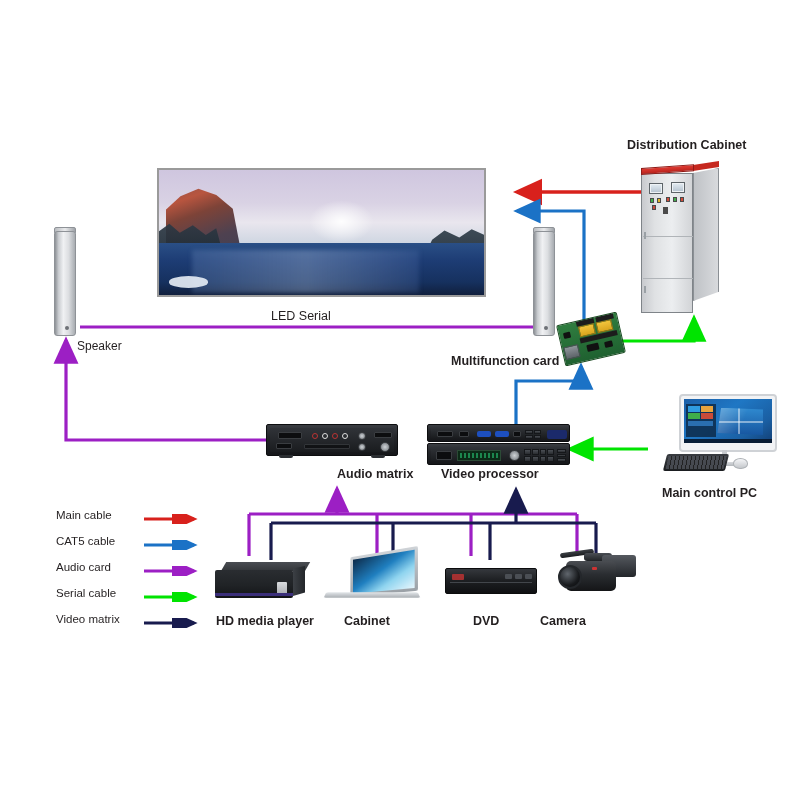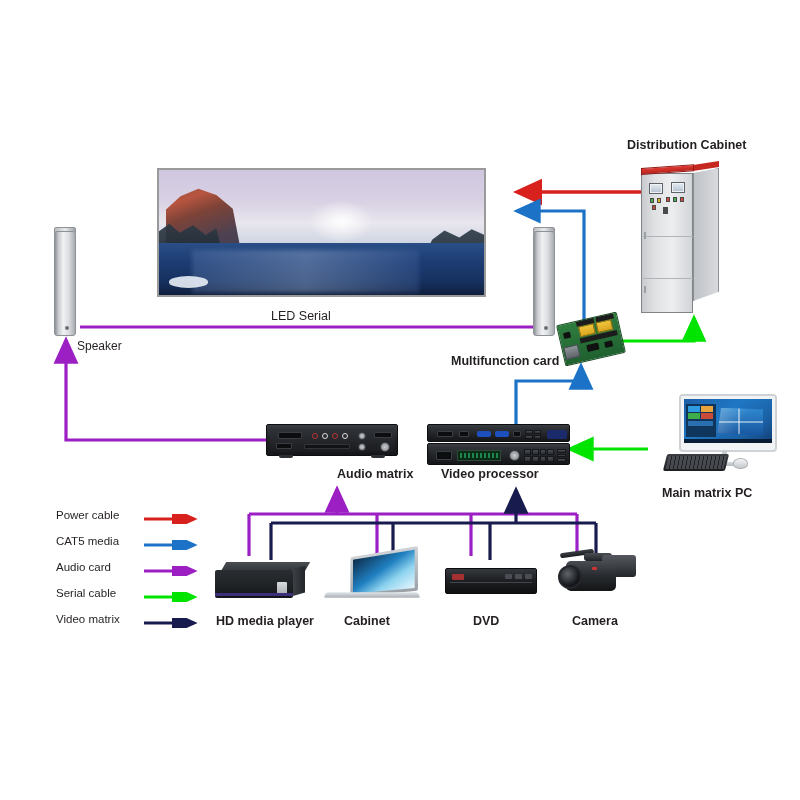--- a/index.html
+++ b/index.html
@@ -385,21 +385,21 @@
         <div class="taskbar"></div>
       </div>
     </div>
     <div class="mon-stand"></div>
     <div class="mon-base"></div>
     <div class="keyboard">
         <i></i>
       </div>
     <div class="mouse"></div>
   </div>
-  <div class="lbl bold" style="left:662px;top:486px;font-size:12.5px;">Main matrix PC</div>
+  <div class="lbl bold" style="left:662px;top:486px;font-size:12.5px;">Main control PC</div>
 
   <div id="hd-media-player">
     <div class="hd-top"></div>
     <div class="hd-side"></div>
     <div class="hd-front">
       <div class="hd-btn"></div>
       <div class="hd-strip"></div>
     </div>
   </div>
   <div class="lbl bold" style="left:216px;top:614px;font-size:12.5px;">HD media player</div>
@@ -424,31 +424,31 @@
   <div class="lbl bold" style="left:473px;top:614px;font-size:12.5px;">DVD</div>
 
   <div id="camera">
     <div class="cam-mic"></div>
     <div class="cam-handle"></div>
     <div class="cam-hood"></div>
     <div class="cam-body"></div>
     <div class="cam-red"></div>
     <div class="cam-lens"></div>
   </div>
-  <div class="lbl bold" style="left:572px;top:614px;font-size:12.5px;">Camera</div>
+  <div class="lbl bold" style="left:540px;top:614px;font-size:12.5px;">Camera</div>
 
   <div id="legend">
     <div class="legend-row">
-      <span class="legend-text">Power cable</span>
+      <span class="legend-text">Main cable</span>
       <svg class="legend-arrow" viewBox="0 0 60 10">
         <path d="M0,5 L50,5" stroke="#d8211c" stroke-width="3" marker-end="url(#ah-power)"></path>
       </svg>
     </div>
     <div class="legend-row">
-      <span class="legend-text">CAT5 media</span>
+      <span class="legend-text">CAT5 cable</span>
       <svg class="legend-arrow" viewBox="0 0 60 10">
         <path d="M0,5 L50,5" stroke="#1b72c6" stroke-width="3" marker-end="url(#ah-cat5)"></path>
       </svg>
     </div>
     <div class="legend-row">
       <span class="legend-text">Audio card</span>
       <svg class="legend-arrow" viewBox="0 0 60 10">
         <path d="M0,5 L50,5" stroke="#9c1fc4" stroke-width="3" marker-end="url(#ah-audio)"></path>
       </svg>
     </div>

